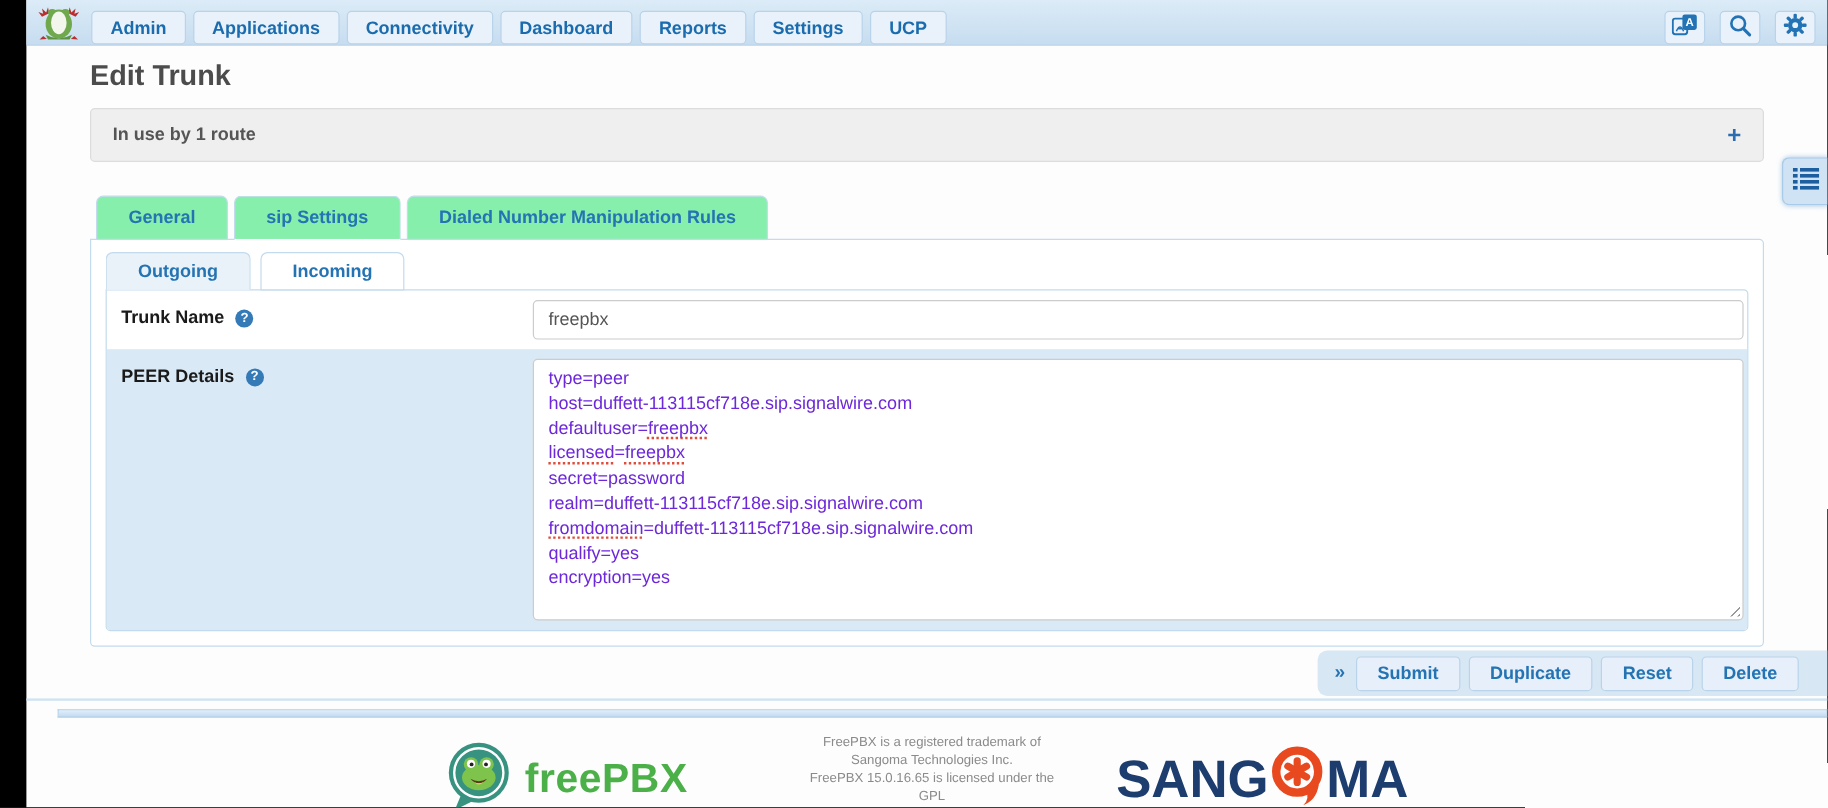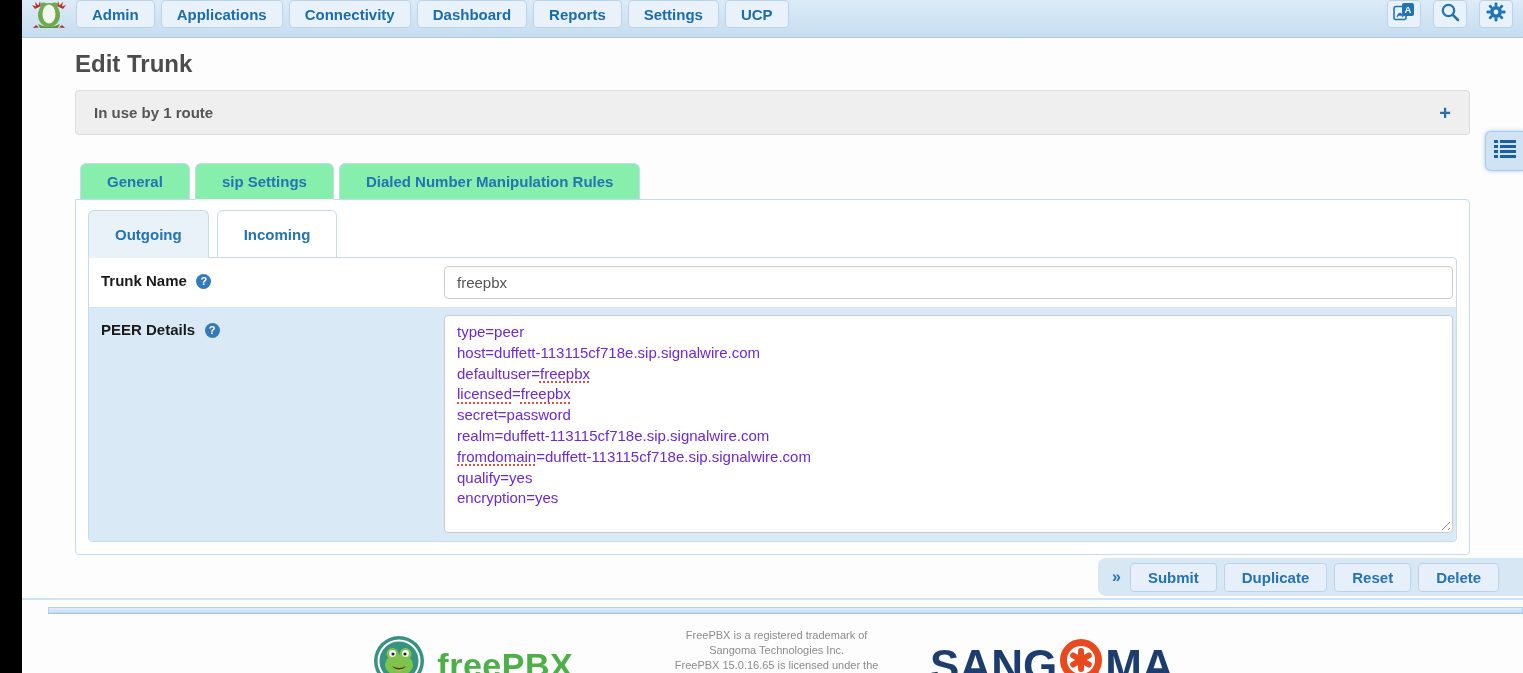--- a/index.html
+++ b/index.html
@@ -4,21 +4,21 @@
 <style>
   * { margin:0; padding:0; box-sizing:border-box; }
   html,body { background:#000; }
   body { font-family:"Liberation Sans", sans-serif; }
   .screen { position:relative; width:1523px; height:673px; background:#000; overflow:hidden; }
   .left-strip { position:absolute; left:0; top:0; width:22px; height:673px; background:#000; }
   .page { position:absolute; left:22px; top:0; width:1501px; height:673px; background:#fdfdfd; }
 
   
   .navbar { height:38px; background:linear-gradient(#dcebf7,#c6ddf0); border-bottom:1px solid #aac9e4;
-            display:flex; align-items:flex-start; padding:0 10px 0 8px; }
+            display:flex; align-items:flex-end; padding:0 10px 0 8px; }
   .nav-logo { width:38px; height:32px; display:flex; align-items:center; justify-content:center; margin-right:8px; cursor:pointer; }
   .nav-menu { display:flex; gap:6px; }
   .nav-btn { height:28px; padding:0 15px; display:flex; align-items:center; background:#e9f2fa;
              border:1px solid #b9d3ea; border-radius:4px; color:#1b6cae; font-weight:bold; font-size:15px; cursor:pointer; }
   .nav-spacer { flex:1; }
   .nav-iconbtn { width:34px; height:28px; margin-left:12px; display:flex; align-items:center; justify-content:center;
                  background:#e9f2fa; border:1px solid #b9d3ea; border-radius:4px; cursor:pointer; }
 
   
   .content { padding:6px 53px 0 53px; }
@@ -31,21 +31,21 @@
 
   .tabs { display:flex; gap:5px; margin:28px 0 0 5px; position:relative; z-index:2; }
   .tab { height:37px; padding:0 26px; display:flex; align-items:center; background:#86efac;
          border:1px solid #c3dbed; border-radius:6px 6px 0 0; color:#2473b3; font-weight:bold; font-size:15px;
          margin-bottom:-1px; cursor:pointer; }
   .tab.active { border-bottom-color:#fff; }
 
   .tab-box { border:1px solid #c3dbed; border-radius:0 4px 4px 4px; background:#fff; padding:10px 12px 12px 12px; }
 
   .subtabs { display:flex; gap:8px; position:relative; z-index:2; margin-bottom:-1px; }
-  .subtab { height:48px; padding:0 26px; display:flex; align-items:center; background:#fff;
+  .subtab { height:32px; padding:0 26px; display:flex; align-items:center; background:#fff;
             border:1px solid #c3dbed; border-radius:6px 6px 0 0; color:#2473b3; font-weight:bold; font-size:15px; cursor:pointer; }
   .subtab.active { background:#e9f1f9; border-bottom-color:#e9f1f9; }
 
   .subtab-box { border:1px solid #c3dbed; border-radius:0 4px 4px 4px; background:#fff; overflow:hidden; }
   .form-row { display:flex; }
   .form-row.alt { background:#d9e9f6; }
   .label-col { width:355px; flex:none; padding:14px 10px 10px 12px; }
   .field-col { flex:1; padding:8px 3px 8px 0; }
   .field-label { font-size:15px; font-weight:bold; color:#1a1a1a; }
   .help-icon { display:inline-block; width:15px; height:15px; margin-left:5px; background:#337ab7; color:#fff;

